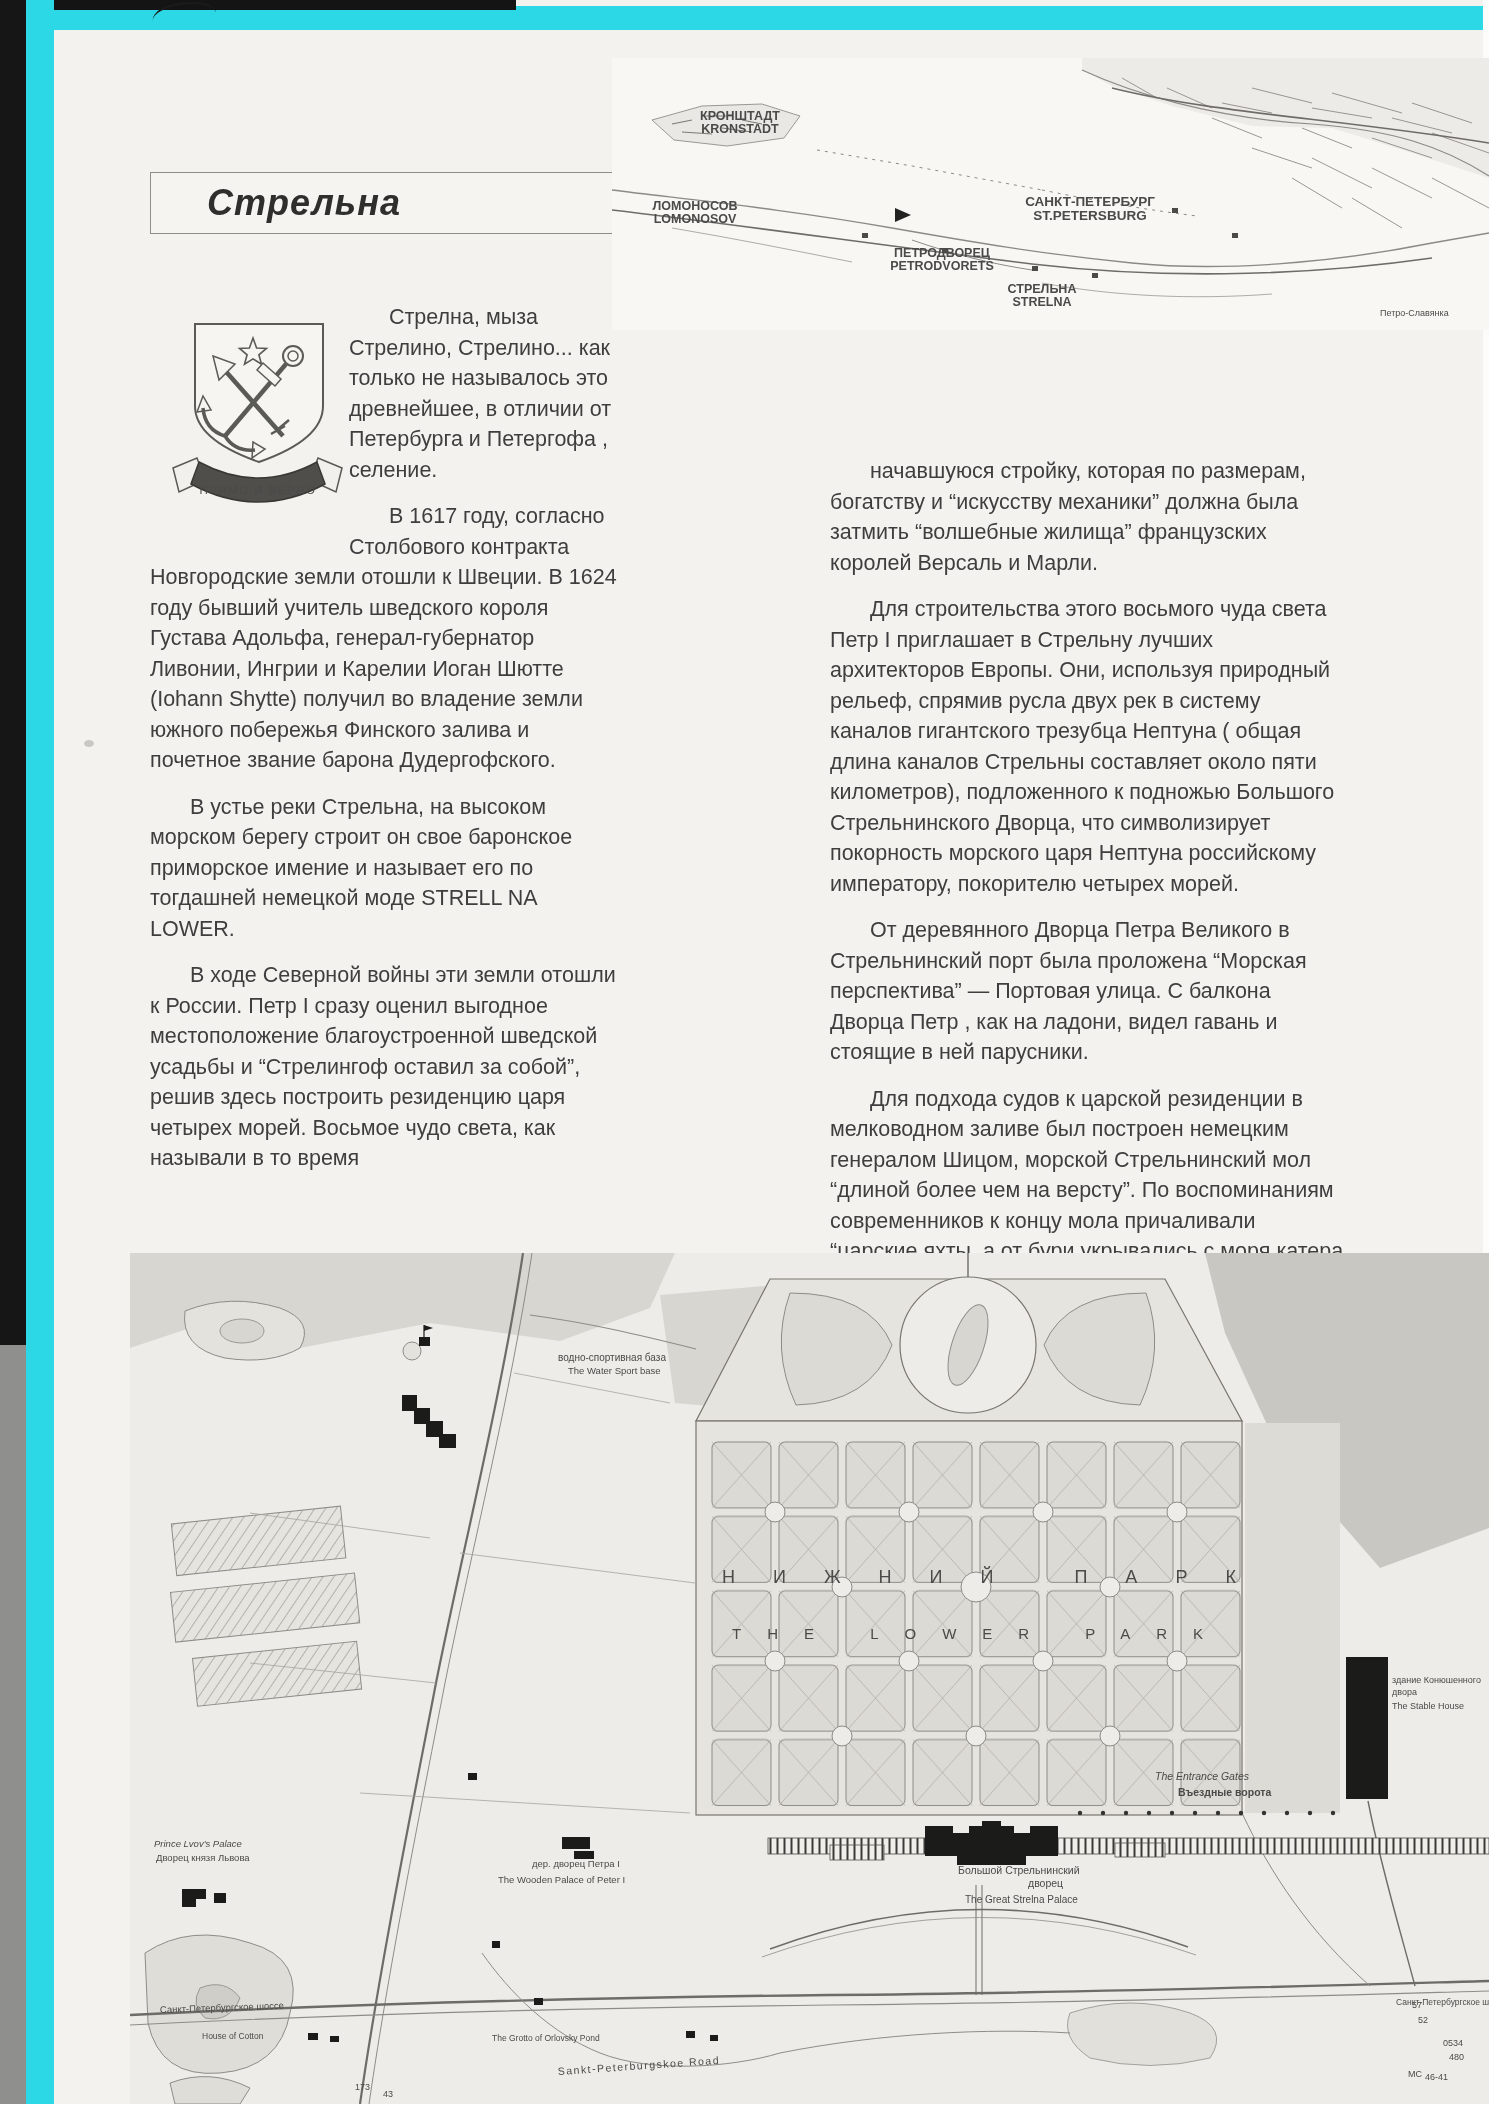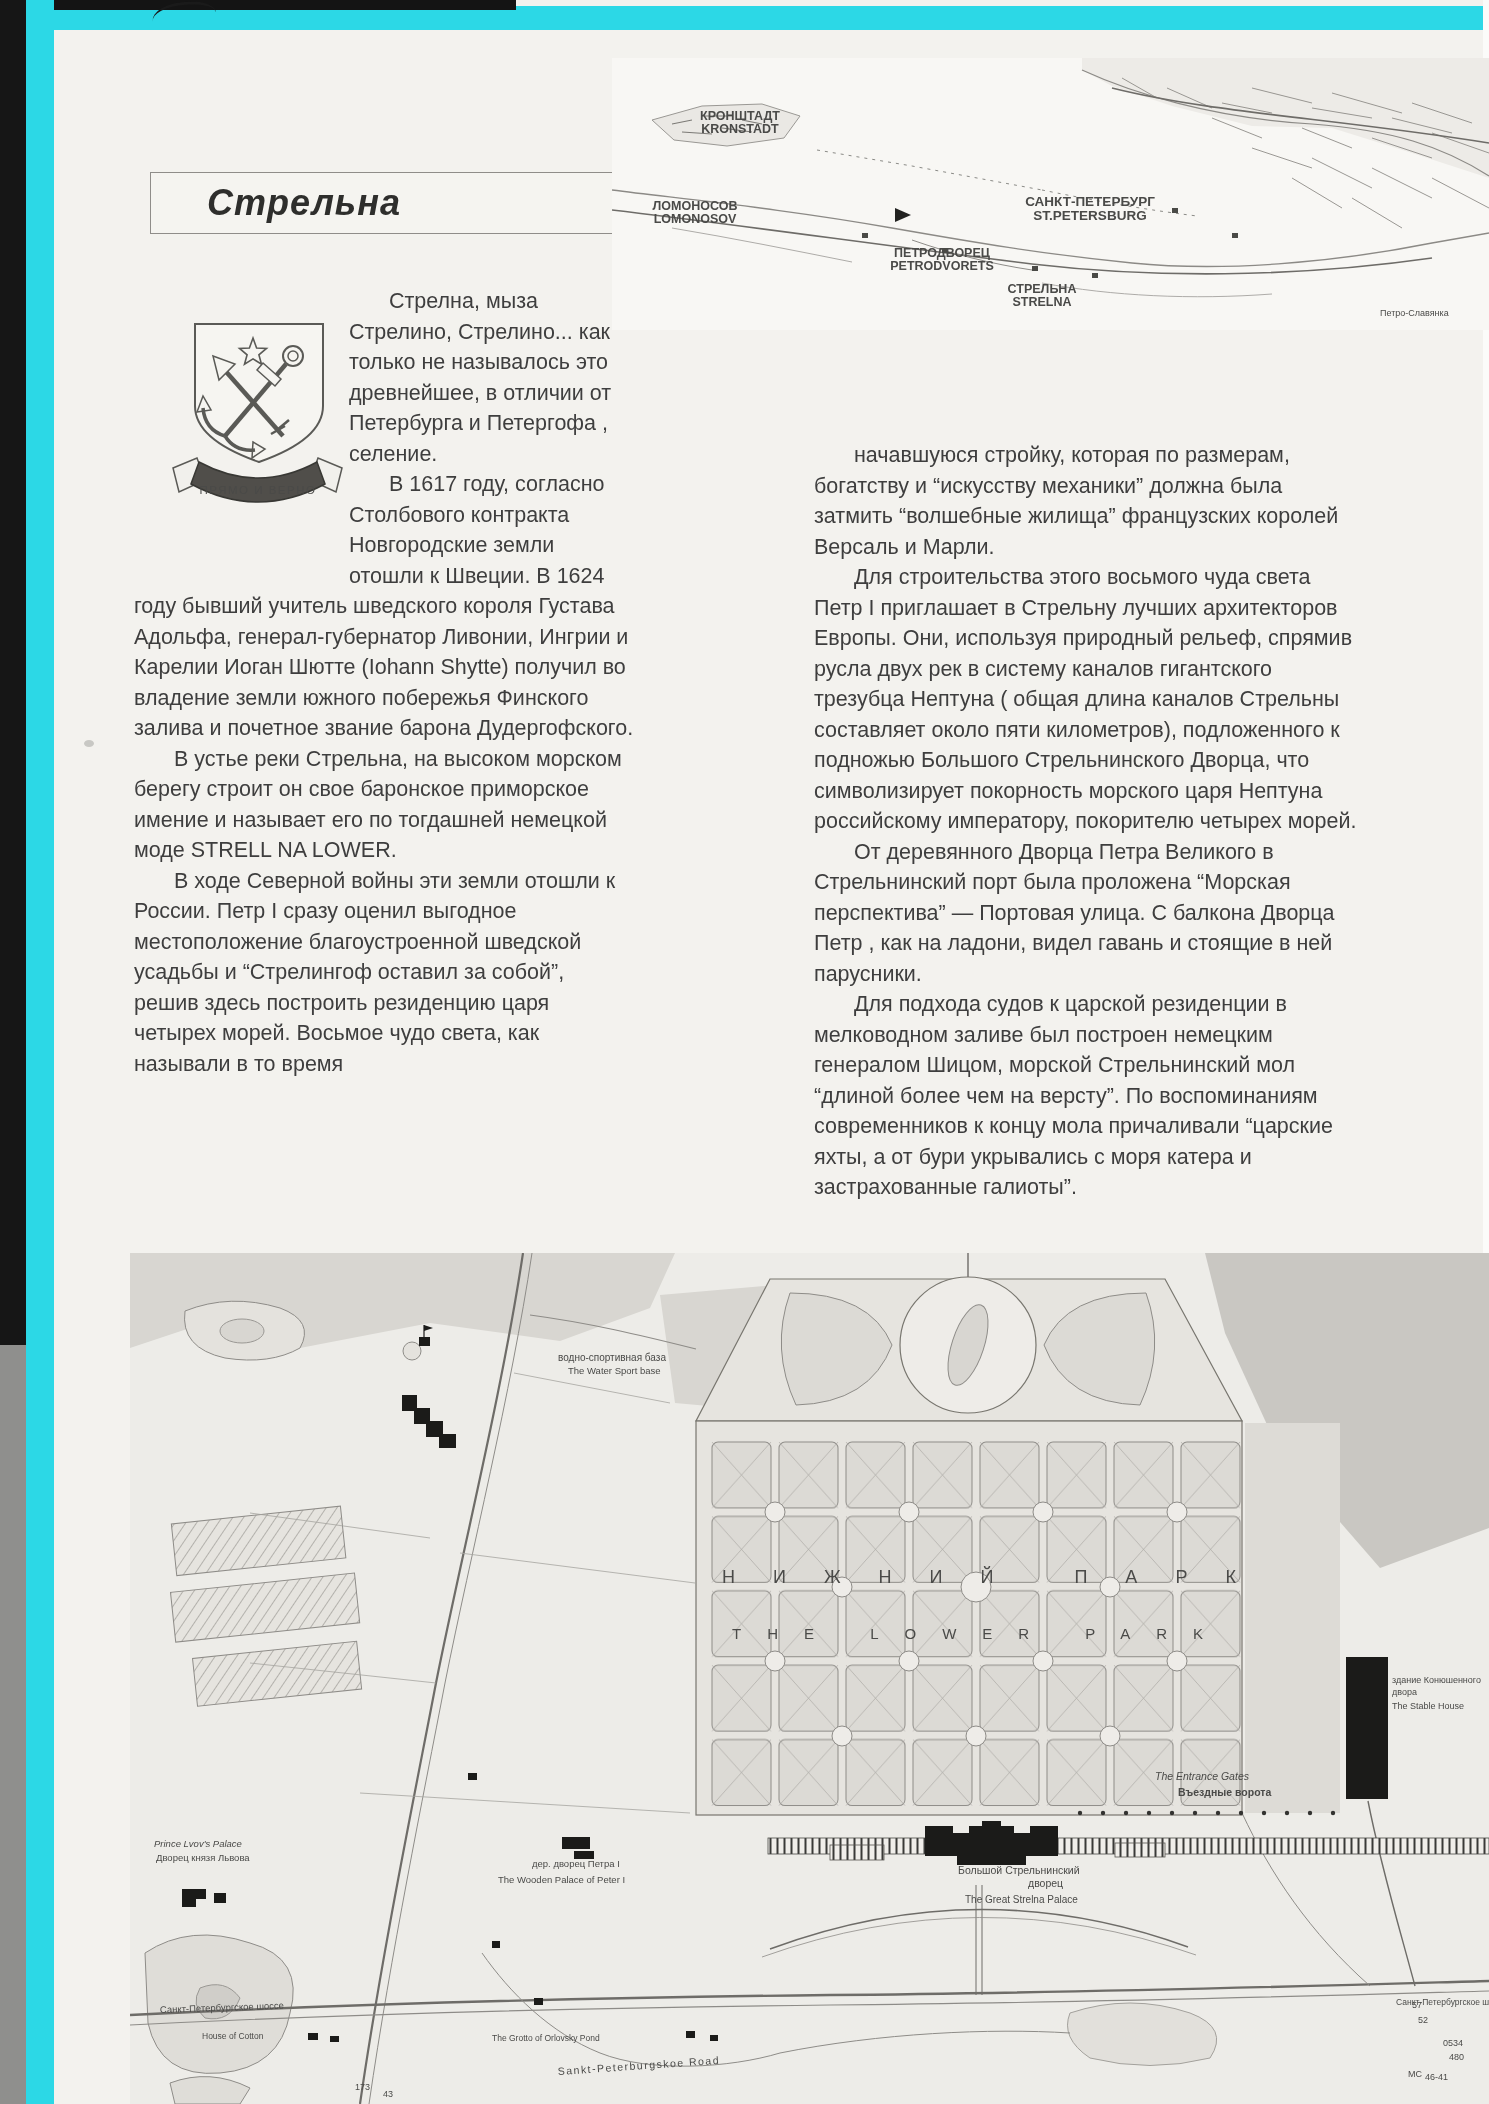--- a/index.html
+++ b/index.html
@@ -15,21 +15,21 @@
   .scratch{position:absolute;left:152px;top:2px;width:64px;height:16px;border-top:3px solid #1a1a1a;
            border-radius:50% 40% 0 0/90% 70% 0 0;transform:rotate(-4deg);}
   
   .title-box{position:absolute;left:150px;top:172px;width:470px;height:60px;
              border:1px solid #8f8d89;background:#f5f4f0;display:flex;align-items:center;}
   .title-box span{font-size:36px;font-weight:bold;font-style:italic;color:#2e2e2c;
                   padding-left:56px;letter-spacing:1px;}
   .rule{position:absolute;height:1px;background:#aeaca8;}
   
   .col{position:absolute;font-size:21.5px;line-height:30.5px;text-align:left;}
-  .col p{margin:0;text-indent:40px;}
+  .col p{margin:16px;text-indent:40px;}
   .col-left{left:134px;top:286px;width:500px;}
   .col-right{left:814px;top:440px;width:548px;}
   .crest-spacer{float:left;width:215px;height:275px;}
   .crest{position:absolute;left:165px;top:318px;}
   .ovmap{position:absolute;left:612px;top:58px;}
   .parkmap{position:absolute;left:130px;top:1253px;}
   svg text{font-family:"Liberation Sans", sans-serif;fill:#4a4a48;}
   .smudge{position:absolute;left:84px;top:740px;width:10px;height:7px;background:#c8c8c4;border-radius:50%;}
 </style>
 </head>

